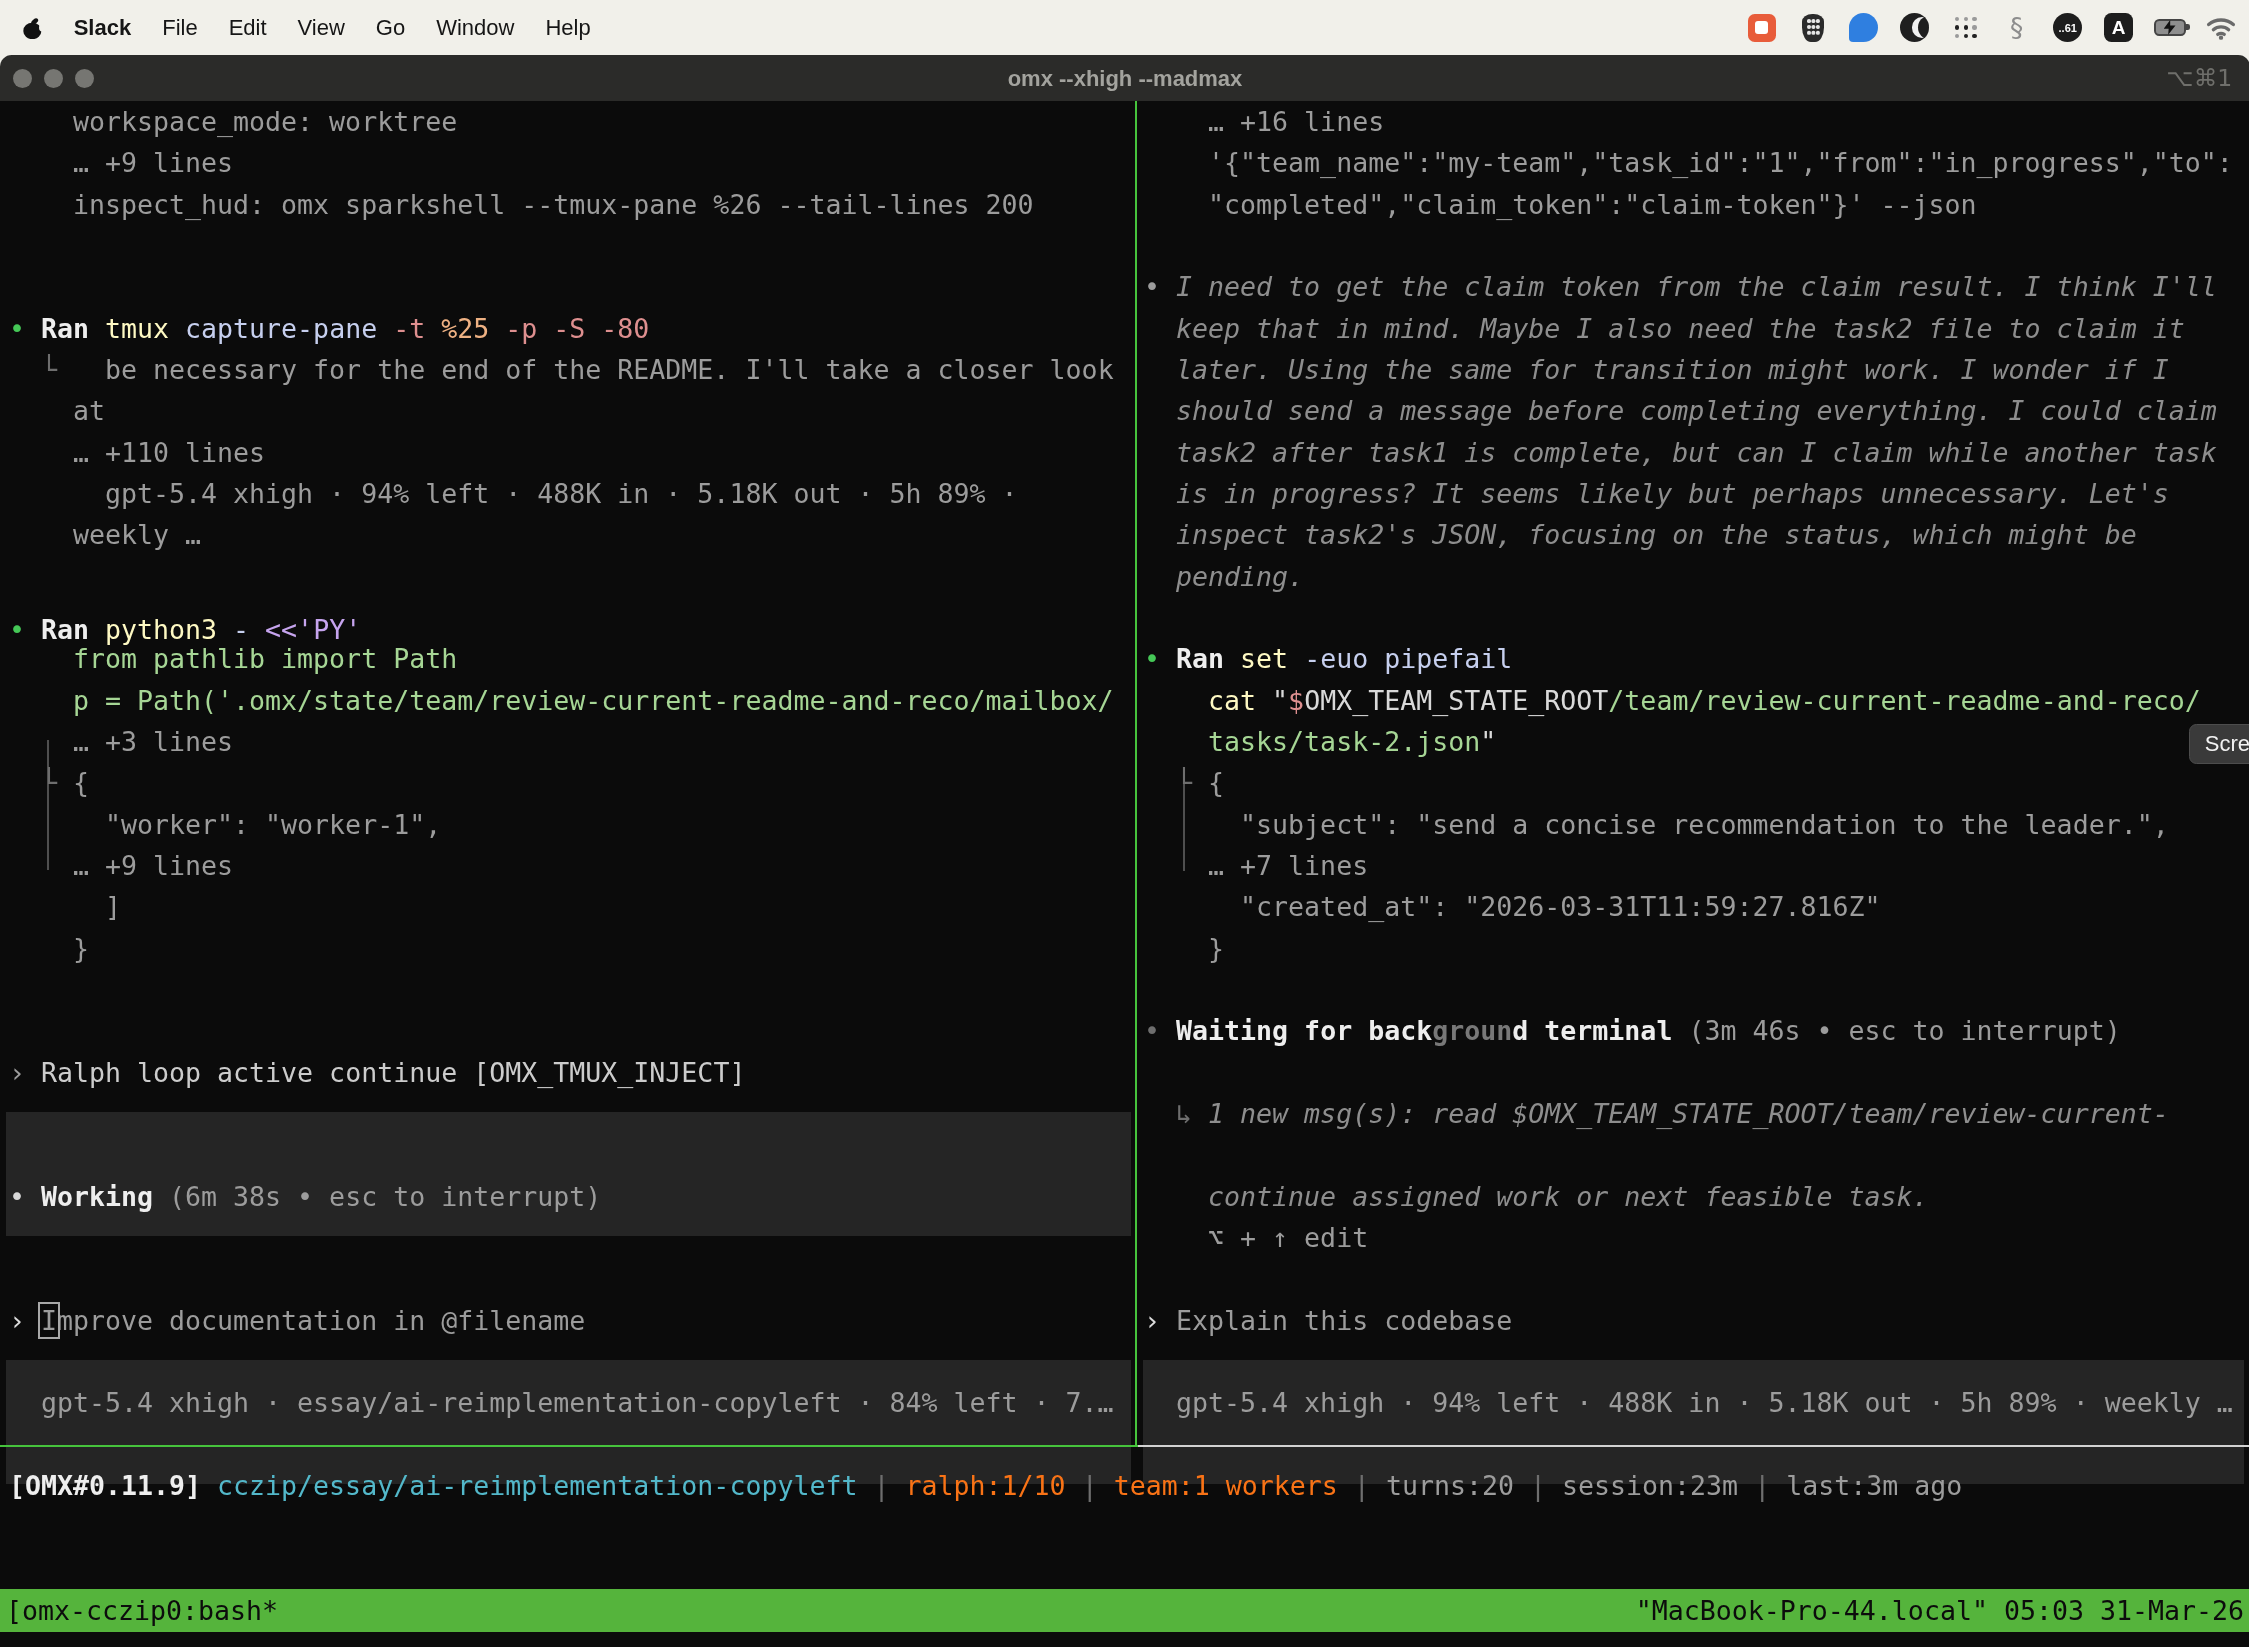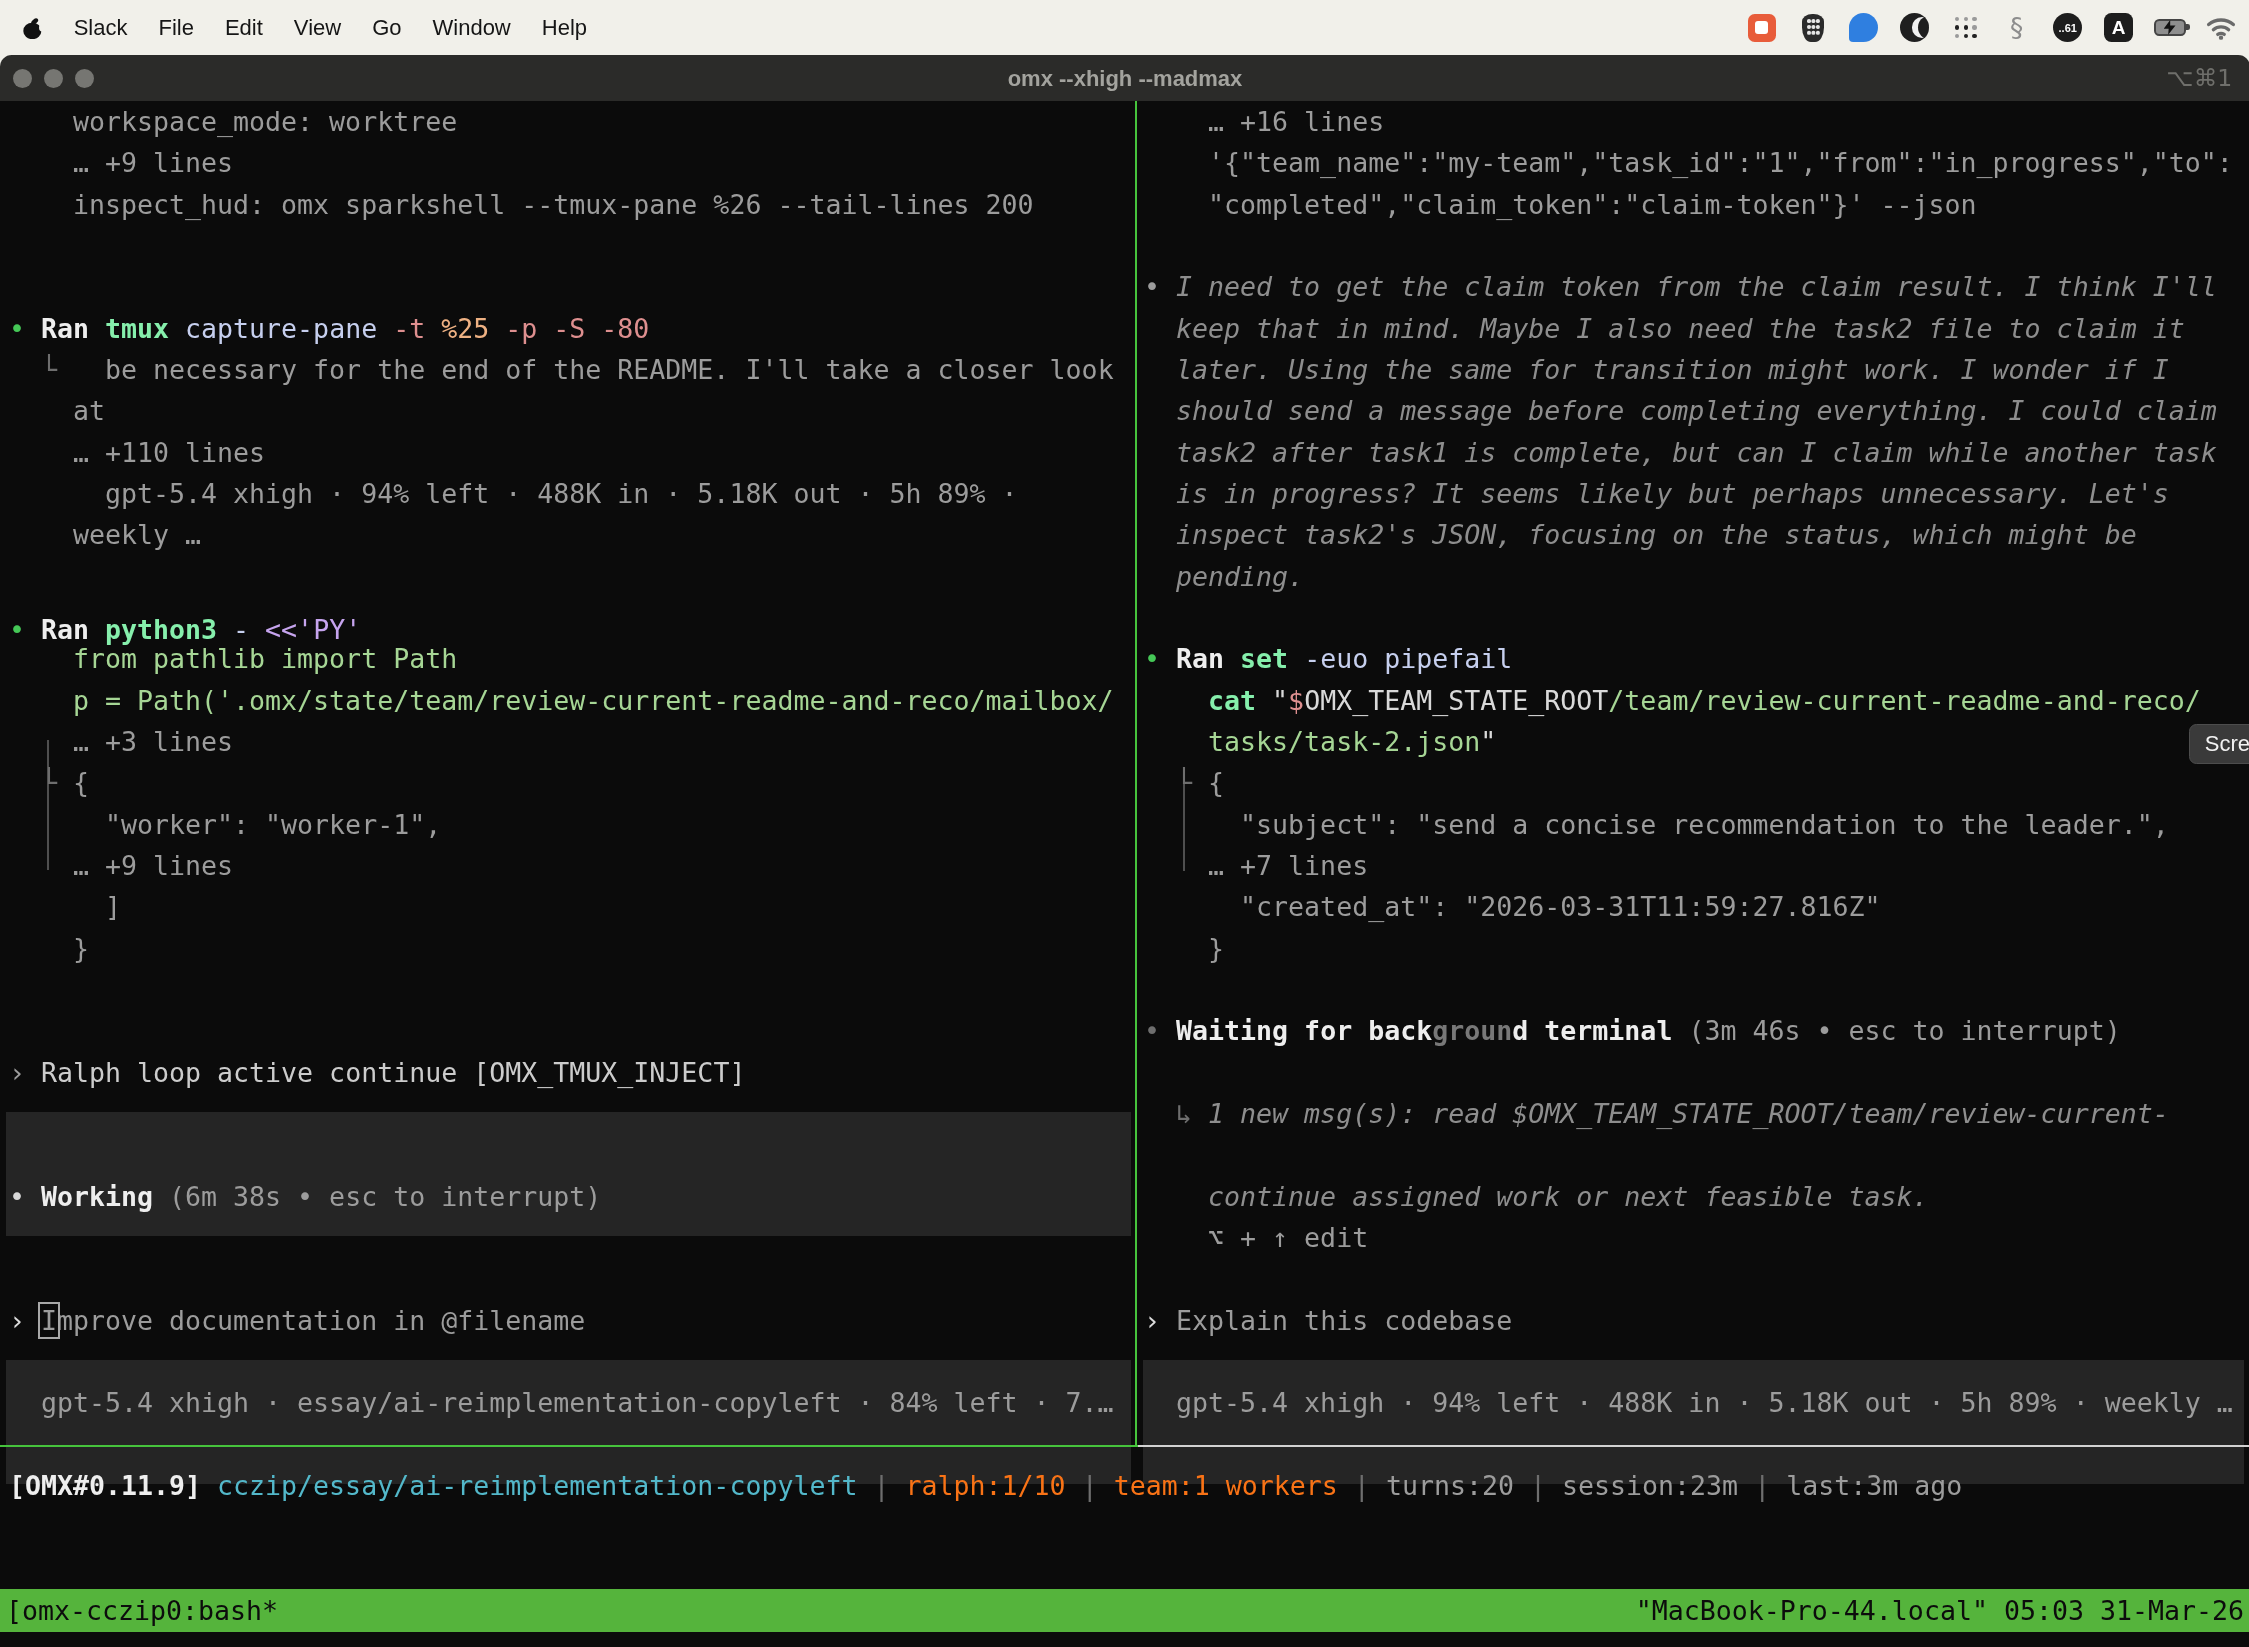--- a/index.html
+++ b/index.html
@@ -2,21 +2,21 @@
 <html style="font-size:11.8px"><head>
 <meta charset="utf-8">
 <style>
   html,body{margin:0;padding:0;background:#f1f0ea;}
   *{box-sizing:border-box;}
   #screen{position:relative;width:2250px;height:1648px;overflow:hidden;background:#f1f0ea;font-family:"DejaVu Sans Mono",monospace;}
 
   
   #menubar{position:absolute;left:0;top:0;width:100%;height:55px;background:#f1f0ea;display:flex;align-items:center;font-family:"Liberation Sans",sans-serif;font-size:22px;color:#161616;}
   #menubar .left{display:flex;align-items:center;gap:31px;padding-left:22px;}
-  #menubar .appname{font-weight:normal;}
+  #menubar .appname{font-weight:bold;}
   #menubar .mitem{cursor:default;}
   #menubar .right{margin-left:auto;display:flex;align-items:center;gap:19px;padding-right:13.3px;}
   .ic{width:32px;height:32px;display:flex;align-items:center;justify-content:center;position:relative;}
   .ic-shot{width:28px;height:28px;background:#e85c3a;border-radius:6.6px;display:flex;align-items:center;justify-content:center;}
   .ic-shot i{width:13.3px;height:13.3px;background:#fff;border-radius:3px;display:block;}
   .ic-shield{width:22px;height:28px;background:#2b2b2b;border-radius:10.3px 10.3px 8.9px 8.9px / 7.4px 7.4px 14.8px 14.8px;position:relative;}
   .ic-shield i{position:absolute;left:5.2px;top:5.9px;width:3.7px;height:3.7px;border-radius:50%;background:#e6e6e6;box-shadow:4.4px 0 #e6e6e6,8.9px 0 #e6e6e6,0 5.9px #e6e6e6,4.4px 5.9px #e6e6e6,8.9px 5.9px #e6e6e6,0 11.8px #e6e6e6,4.4px 11.8px #e6e6e6,8.9px 11.8px #e6e6e6;}
   .ic-msgr{width:29.5px;height:29.5px;background:#2f7fe0;border-radius:50% 50% 50% 14%;}
   .ic-cres{width:29.5px;height:29.5px;background:#1f1f1f;border-radius:50%;position:relative;overflow:hidden;}
   .ic-cres i{position:absolute;left:11.8px;top:4.4px;width:20.7px;height:20.7px;background:#efefef;border-radius:50%;}
@@ -49,21 +49,21 @@
   .hgray{position:absolute;left:1138px;top:1445px;width:1112px;height:2.2px;background:#d2d2d2;}
   .conn-line{position:absolute;width:1.5px;background:#4f4f4f;}
   #conn-py{left:47px;top:639px;height:130px;}
   #conn-cat{left:1183px;top:681px;height:89px;}
 
   .tl{position:absolute;height:41px;line-height:41px;font-size:26.6px;white-space:pre;font-family:"DejaVu Sans Mono",monospace;}
   .c-dim{color:#9c9c9c;}
   .c-conn{color:#6e6e6e;}
   .c-bold{color:#eeeeee;font-weight:bold;}
   .c-bolddim{color:#787878;font-weight:bold;}
-  .c-blue{color:#86efac;font-weight:bold;}
+  .c-blue{color:#fef9c3;}
   .c-lav{color:#c6cfee;}
   .c-pink{color:#de8f8f;}
   .c-orange{color:#eeb183;}
   .c-green{color:#a6d695;}
   .c-purple{color:#c6a4ee;}
   .c-italic{color:#8e8e8e;font-style:italic;}
   .c-bullet{color:#45c857;}
   .c-light{color:#cccccc;}
   .c-white{color:#d9d9d9;}
   .c-prompt{color:#dcdcdc;}

